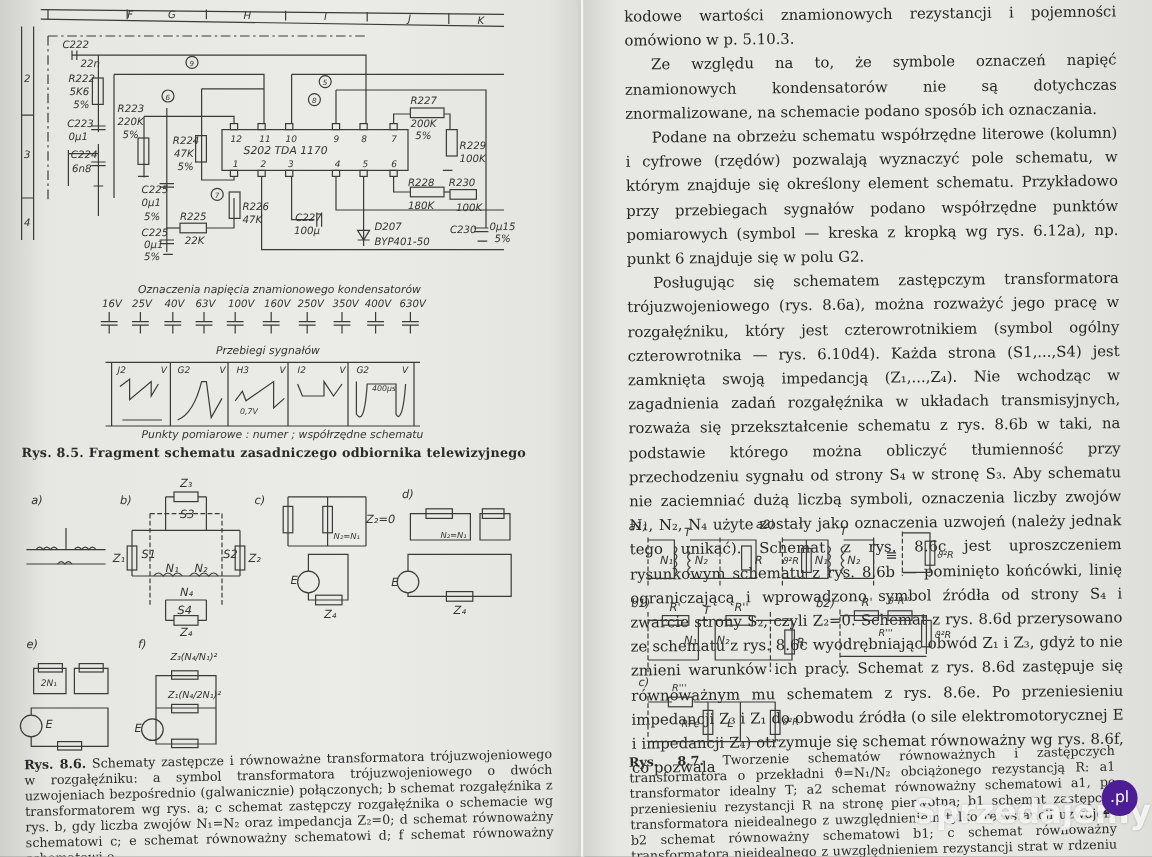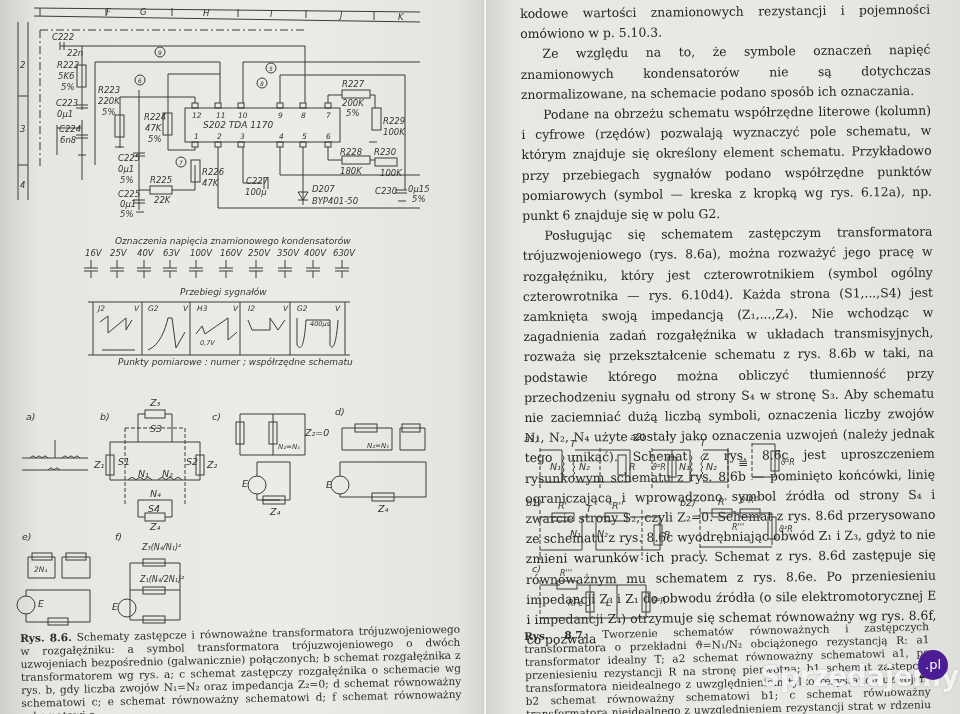--- a/index.html
+++ b/index.html
@@ -312,20 +312,21 @@
         <text x="326" y="488">E</text>
         <text x="378" y="512">Z₄</text>
         <text x="34" y="572" font-size="7.5">2N₁</text>
         <text x="38" y="607">E</text>
         <text x="142" y="550" font-size="8">Z₃(N₄/N₁)²</text>
         <text x="140" y="582" font-size="8">Z₁(N₄/2N₁)²</text>
         <text x="112" y="610">E</text>
       </g>
     </svg>
 
+    <div class="cap fig85-cap">Rys. 8.5. Fragment schematu zasadniczego odbiornika telewizyjnego</div>
     <div class="cap fig86-cap">
       <b>Rys. 8.6.</b>
       <span>Schematy zastępcze i równoważne transformatora trójuzwojeniowego w rozgałęźniku: a symbol transformatora trójuzwojeniowego o dwóch uzwojeniach bezpośrednio (galwanicznie) połączonych; b schemat rozgałęźnika z transformatorem wg rys. a; c schemat zastępczy rozgałęźnika o schemacie wg rys. b, gdy liczba zwojów N₁=N₂ oraz impedancja Z₂=0; d schemat równoważny schematowi c; e schemat równoważny schematowi d; f schemat równoważny schematowi e</span>
     </div>
   </div>
 
   <div class="spine"></div>
 
   <div class="page page-right"></div>
 

